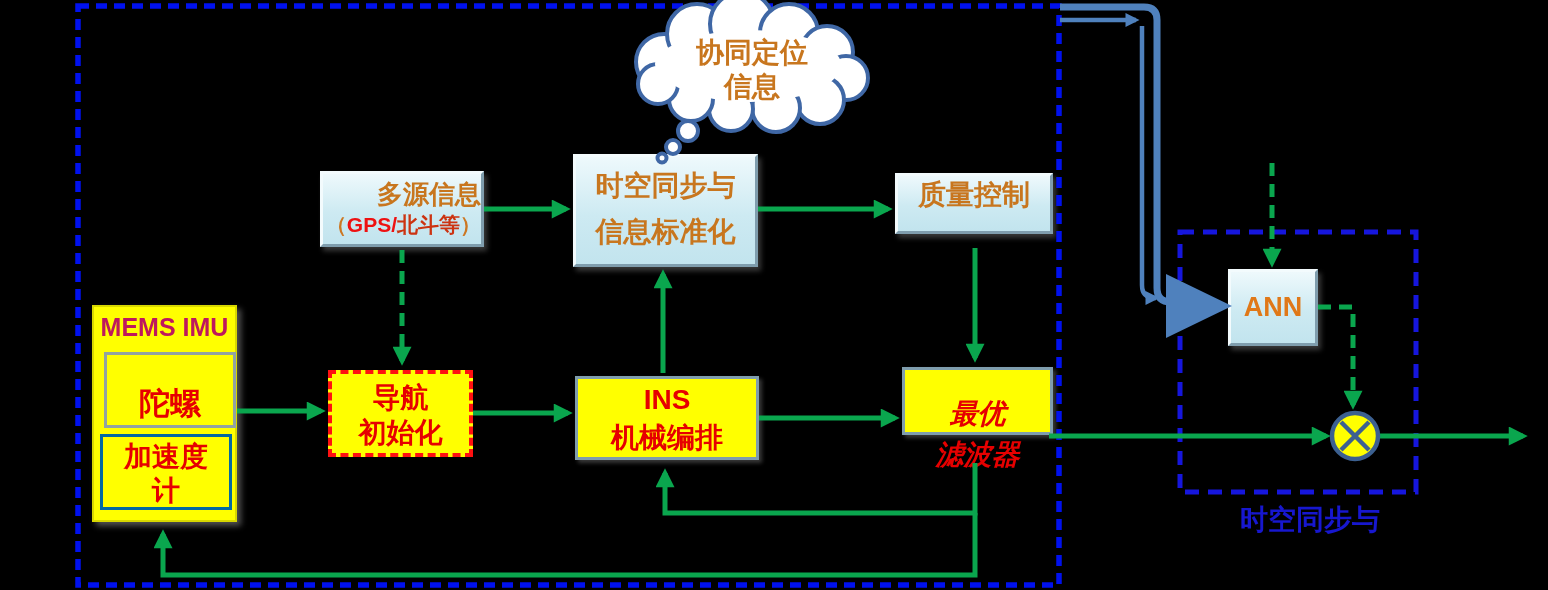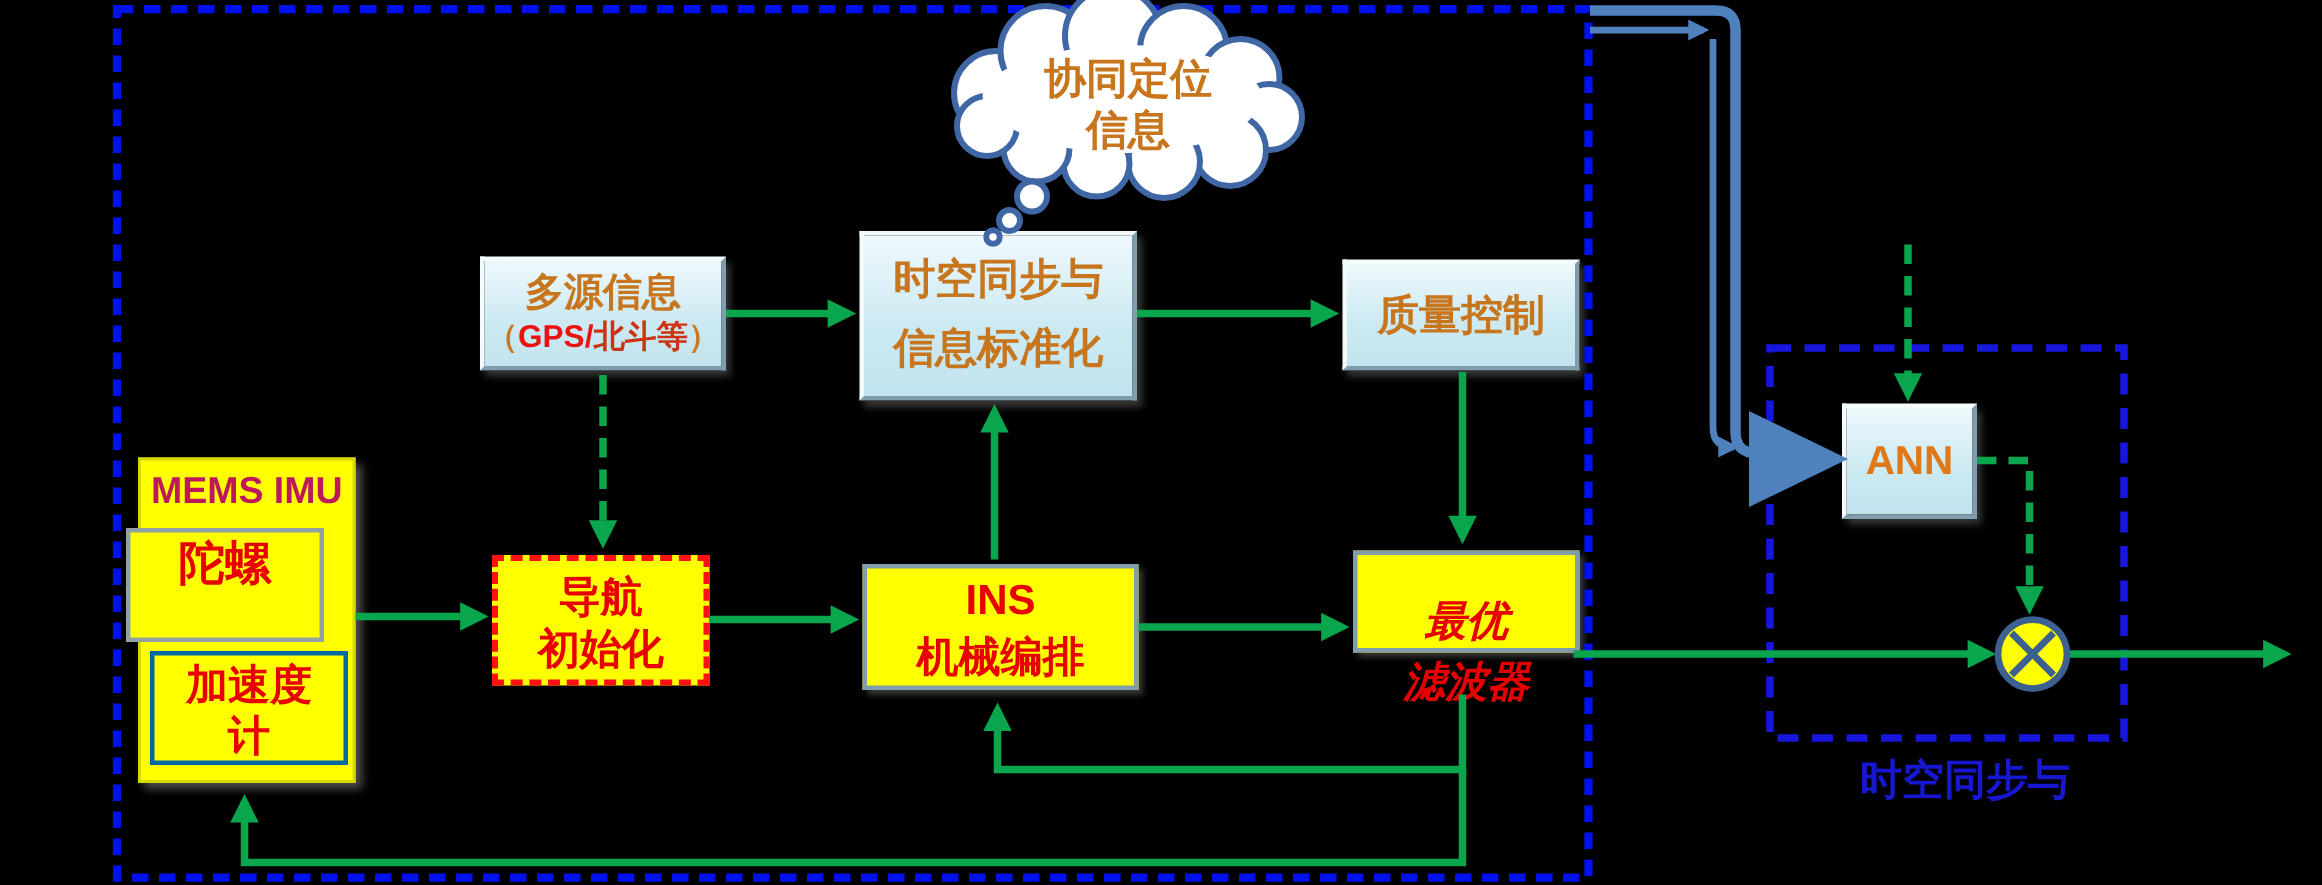--- a/index.html
+++ b/index.html
@@ -21,21 +21,21 @@
   .cjk28{font-size:28px;line-height:46px;}
 </style>
 </head>
 <body>
 
 <div id="stage">
 
   <div class="abs yellowbox" style="left:92px;top:305px;width:145px;height:217px;border:2px solid #d8d800;box-shadow:4px 4px 6px rgba(90,90,90,.9);">
     <div style="font-size:25px;font-weight:bold;color:#be185d;margin-top:6px;letter-spacing:0px;">MEMS IMU</div>
   </div>
-  <div class="abs yellowbox" style="left:84px;top:352px;width:132px;height:76px;border:3px solid #92a2a2;display:flex;align-items:flex-start;justify-content:center;">
+  <div class="abs yellowbox" style="left:104px;top:352px;width:132px;height:76px;border:3px solid #92a2a2;display:flex;align-items:flex-end;justify-content:center;">
     <span class="redtext" style="font-size:31px;">陀螺</span>
   </div>
   <div class="abs yellowbox" style="left:100px;top:434px;width:132px;height:76px;border:3px solid #0369a1;padding-top:3px;">
     <div class="redtext" style="font-size:28px;line-height:34px;">加速度</div>
     <div class="redtext" style="font-size:28px;line-height:34px;">计</div>
   </div>
 
   <div class="abs yellowbox" style="left:328px;top:370px;width:145px;height:87px;border:4px dashed #ff1111;padding-top:6px;">
     <div class="redtext" style="font-size:28px;line-height:35px;">导航</div>
     <div class="redtext" style="font-size:28px;line-height:35px;">初始化</div>
@@ -44,33 +44,33 @@
   <div class="abs yellowbox" style="left:575px;top:376px;width:184px;height:84px;border:3px solid #7f9dad;padding-top:2px;box-shadow:3px 3px 4px rgba(70,70,70,.8);">
     <div class="redtext" style="font-size:28px;line-height:38px;">INS</div>
     <div class="redtext" style="font-size:28px;line-height:38px;">机械编排</div>
   </div>
 
   <div class="abs yellowbox" style="left:902px;top:367px;width:151px;height:68px;border:3px solid #7f9dad;padding-top:23px;box-shadow:3px 3px 4px rgba(70,70,70,.8);font-style:italic;">
     <div class="redtext" style="font-size:28px;line-height:41px;">最优</div>
     <div class="redtext" style="font-size:28px;line-height:41px;">滤波器</div>
   </div>
 
-  <div class="abs cyanbox" style="left:320px;top:171px;width:164px;height:76px;padding-top:4px;">
+  <div class="abs cyanbox" style="left:320px;top:171px;width:164px;height:76px;padding-top:4px;text-align:right;">
     <div style="font-size:26px;line-height:33px;">多源信息</div>
     <div style="font-size:21px;line-height:28px;white-space:nowrap;">
       <span style="color:#cc7722;">（</span><span style="color:#ee1111;">GPS/</span><span style="color:#cc3311;">北斗等</span><span style="color:#cc7722;">）</span>
     </div>
   </div>
 
   <div class="abs cyanbox" style="left:573px;top:154px;width:185px;height:113px;padding-top:6px;">
     <div class="cjk28">时空同步与</div>
     <div class="cjk28">信息标准化</div>
   </div>
 
-  <div class="abs cyanbox" style="left:895px;top:173px;width:158px;height:74px;display:flex;align-items:center;justify-content:center;">
+  <div class="abs cyanbox" style="left:895px;top:173px;width:158px;height:61px;display:flex;align-items:flex-start;justify-content:center;">
     <span style="font-size:28px;">质量控制</span>
   </div>
 
   <div class="abs cyanbox" style="left:1228px;top:269px;width:90px;height:77px;display:flex;align-items:center;justify-content:center;">
     <span style="font-size:27px;color:#e07818;">ANN</span>
   </div>
 
   <div class="abs" style="left:1210px;top:501px;width:200px;text-align:center;font-size:28px;font-weight:bold;color:#1717cf;">时空同步与</div>
 
   <svg id="svg-layer" width="1548" height="590" viewBox="0 0 1548 590">

